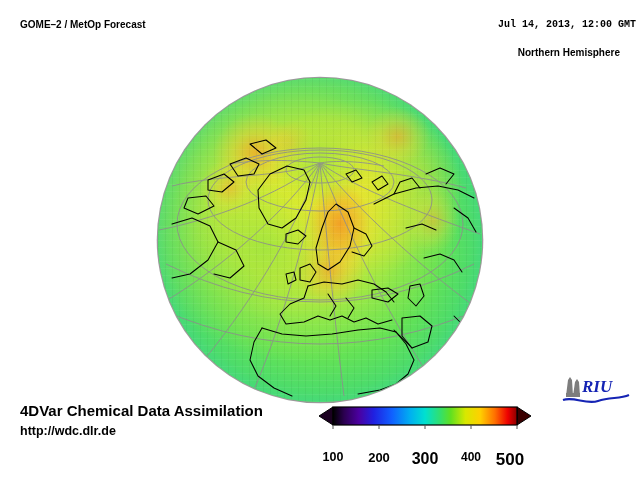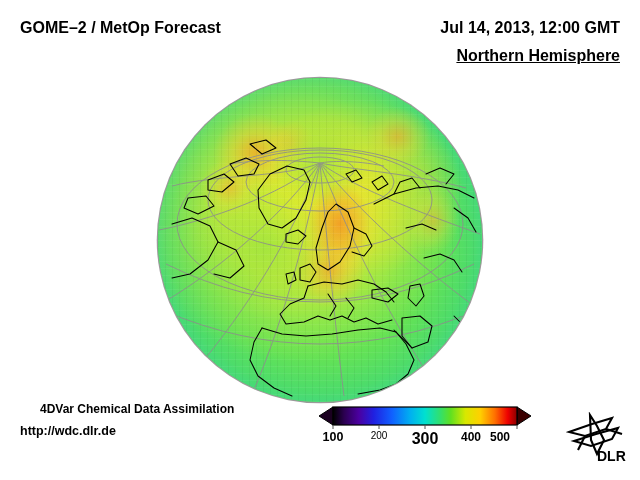--- a/index.html
+++ b/index.html
@@ -4,25 +4,25 @@
 <style>
   html,body{margin:0;padding:0;}
   body{
     width:640px;height:480px;background:#ffffff;overflow:hidden;
     font-family:"Liberation Sans",sans-serif;
     -webkit-font-smoothing:antialiased;
   }
   #page{position:relative;width:640px;height:480px;background:#fff;}
 
   
-  .hdr{position:absolute;font-weight:bold;font-size:16px;color:#000;white-space:nowrap;}
+  .hdr{position:absolute;font-weight:bold;font-size:10px;color:#000;white-space:nowrap;}
   #hdr-title-l{left:20px;top:19px;}
   #hdr-sub-l  {left:20px;top:47px;}
-  #hdr-title-r{right:20px;top:19px;}
-  #hdr-sub-r  {right:20px;top:47px;text-align:right;text-decoration:underline;}
+  #hdr-title-r{right:4px;top:19px;font-family:Liberation Mono, monospace;}
+  #hdr-sub-r  {right:20px;top:47px;text-align:right;}
 
   
   #globe-wrap{position:absolute;left:158px;top:78px;width:324px;height:324px;}
   #globe{
     position:absolute;left:0;top:0;width:324px;height:324px;border-radius:50%;
     overflow:hidden;box-shadow:0 0 0 1.3px #9a9a9a;
     background:#55e052;
   }
   .lay{position:absolute;left:0;top:0;width:100%;height:100%;}
 
@@ -160,21 +160,21 @@
 
           <path d="M214 104 L224 98 L230 106 L220 112 Z"></path>
           <path d="M188 96 L198 92 L204 100 L194 104 Z"></path>
 
           <path d="M296 238 L308 250 L312 268"></path>
         </g>
       </svg>
     </div>
   </div>
 
-  <div style="position:absolute;left:20px;top:402px;font-size:12px;font-weight:bold;color:#000;margin-left:20px;">4DVar Chemical Data Assimilation</div>
+  <div style="position:absolute;left:20px;top:402px;font-size:15px;font-weight:bold;color:#000;">4DVar Chemical Data Assimilation</div>
   <div style="position:absolute;left:20px;top:424px;font-size:12.5px;font-weight:bold;color:#000;">http://wdc.dlr.de</div>
 
   <div style="position:absolute;left:318px;top:400px;width:214px;">
 
 
     <div style="position:relative;height:24px;margin-top:6px;">
       <svg width="214" height="24" viewBox="0 0 214 24" style="display:block;">
         <defs>
           <linearGradient id="ozgrad" x1="0" y1="0" x2="1" y2="0">
             <stop offset="0.00" stop-color="#000000"></stop>
@@ -203,37 +203,38 @@
         <g stroke="#555" stroke-width="1">
           <line x1="15" y1="19" x2="15" y2="23"></line>
           <line x1="61" y1="19" x2="61" y2="23"></line>
           <line x1="107" y1="19" x2="107" y2="23"></line>
           <line x1="153" y1="19" x2="153" y2="23"></line>
           <line x1="199" y1="19" x2="199" y2="23"></line>
         </g>
       </svg>
     </div>
 
-    <div style="position:relative;height:18px;margin-top:0;">
+    <div style="position:relative;height:18px;margin-top:20px;">
       <span style="position:absolute;left:15px;transform:translateX(-50%);font-size:12.5px;font-weight:bold;">100</span>
-      <span style="position:absolute;left:61px;transform:translateX(-50%);font-size:10px;font-weight:normal;text-align:center;">200</span>
+      <span style="position:absolute;left:61px;transform:translateX(-50%);font-size:13px;font-weight:bold;text-align:center;">200</span>
       <span style="position:absolute;left:107px;transform:translateX(-50%);font-size:16px;font-weight:bold;">300</span>
       <span style="position:absolute;left:153px;transform:translateX(-50%);font-size:12px;font-weight:bold;">400</span>
-      <span style="position:absolute;left:182px;transform:translateX(-50%);font-size:12px;font-weight:bold;">500</span>
+      <span style="position:absolute;left:192px;transform:translateX(-50%);font-size:17px;font-weight:bold;">500</span>
     </div>
   </div>
 
-
-  <div style="position:absolute;left:566px;top:412px;width:66px;height:52px;">
-    <svg width="66" height="52" viewBox="0 0 66 52">
-      <g fill="none" stroke="#000" stroke-width="2.1" stroke-linejoin="miter">
-
-        <path d="M3 20 L26 12 L46 6 L40 17 L19 24 Z"></path>
-        <path d="M8 29 L30 22 L52 16 L46 27 L25 34 Z"></path>
-        <path d="M24 3 L31 14 L38 28 L31 42 L25 28 Z"></path>
-        <path d="M40 17 L56 22"></path>
-        <path d="M19 24 L12 38"></path>
+  <div style="position:absolute;left:560px;top:374px;width:72px;height:30px;">
+    <svg width="72" height="30" viewBox="0 0 72 30">
+
+      <g fill="#7d7d7d">
+        <polygon points="6,22 8,6 10,3 12,6 13,22"></polygon>
+        <polygon points="13,22 15,8 17,5 19,8 20,22"></polygon>
+        <rect x="6" y="19" width="14" height="4"></rect>
       </g>
-      <text x="31" y="49" font-family="'Liberation Sans',sans-serif" font-size="14" font-weight="bold" fill="#000">DLR</text>
+
+      <text x="22" y="18" font-family="'Liberation Serif',serif" font-size="17" font-style="italic" font-weight="bold" fill="#1524b4">RIU</text>
+
+      <path d="M3 26 C14 22 26 31 38 27 C50 23 60 25 69 21" fill="none" stroke="#1524b4" stroke-width="2.1"></path>
     </svg>
   </div>
 
+
 </div>
 
 </body></html>

